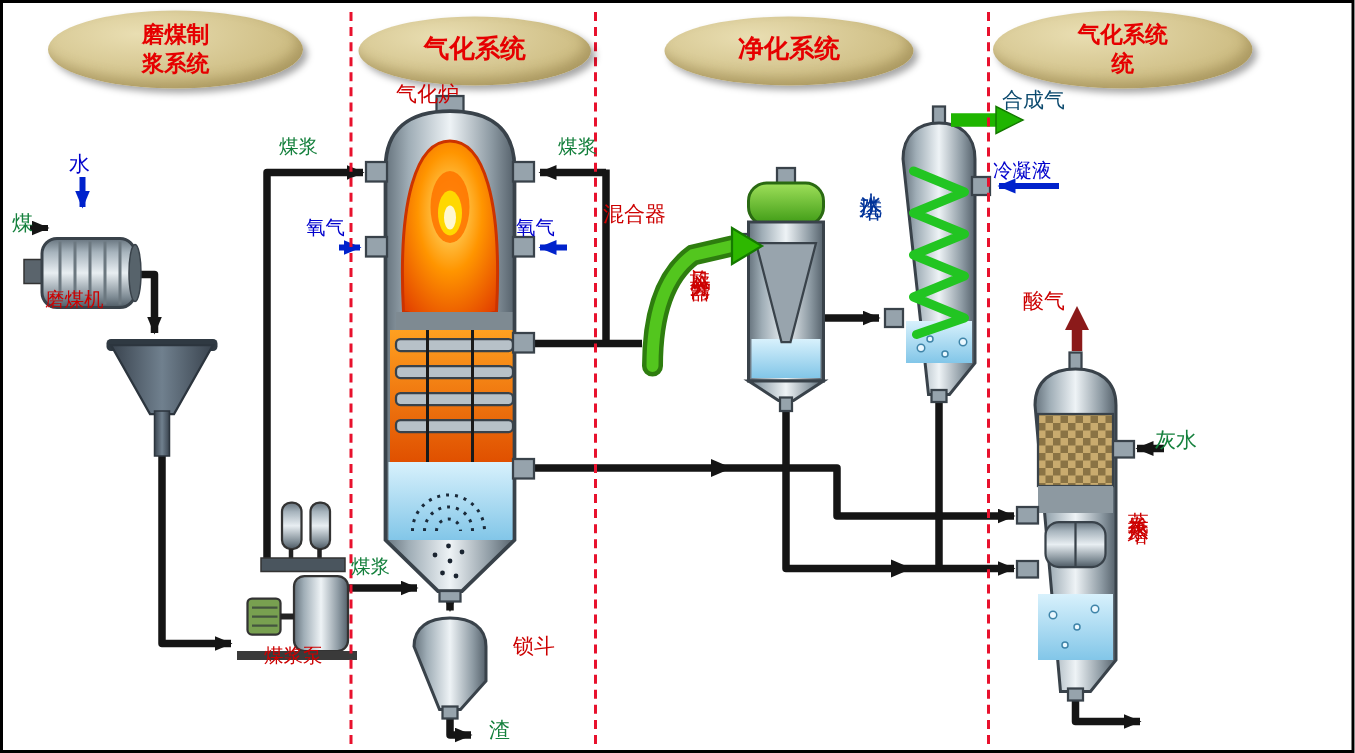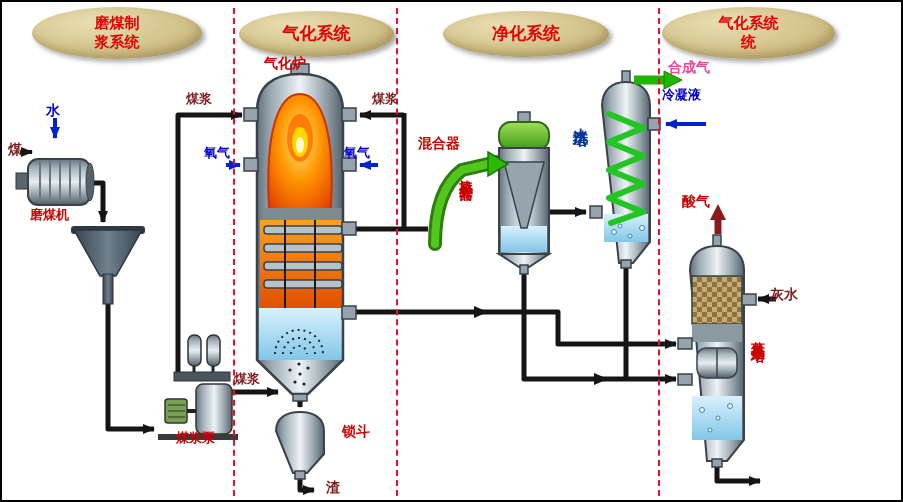--- a/index.html
+++ b/index.html
@@ -16,31 +16,31 @@
   .ellipse{
     position:absolute;z-index:3;border-radius:50%;
     background:radial-gradient(ellipse at 35% 30%, #e9deb2, #cdbc82 70%, #b7a76d);
     box-shadow:3px 3px 5px rgba(0,0,0,0.35), inset -4px -5px 8px rgba(120,100,50,0.35);
     display:flex;align-items:center;justify-content:center;text-align:center;
   }
   .ellipse .txt{
     color:#e60000;font-weight:bold;white-space:pre-line;line-height:1.25;
   }
   .lbl{
-    position:absolute;z-index:3;font-weight:bold;font-size:13px;
+    position:absolute;z-index:3;font-weight:normal;font-size:13px;
     white-space:nowrap;color:#111;line-height:1.1;
   }
   .vlbl{
     writing-mode:vertical-rl;text-orientation:upright;letter-spacing:2px;
   }
   .red{color:#cc0000;}
   .blue{color:#0000cc;}
   .navy{color:#003399;}
-  .green{color:#ec4899;}
-  .black{color:#7f1d1d;}
+  .green{color:#0c4a6e;}
+  .black{color:#15803d;}
   .fs14{font-size:14px;}
   .fs15{font-size:15px;}
   .fs17{font-size:17px;}
 </style>
 </head>
 <body>
 
 <div id="stage">
 
   <svg id="diagram-svg" width="903" height="502" viewBox="0 0 903 502">
@@ -275,32 +275,32 @@
   <div class="ellipse" style="left:237px;top:9px;width:155px;height:46px">
     <span class="txt fs17">气化系统</span>
   </div>
   <div class="ellipse" style="left:660px;top:5px;width:173px;height:52px">
     <span class="txt fs15">气化系统
 统</span>
   </div>
 
   <span class="lbl black fs14" style="left:6px;top:140px">煤</span>
   <span class="lbl blue fs14" style="left:44px;top:101px">水</span>
-  <span class="lbl red" style="left:28px;top:206px">磨煤机</span>
+  <span class="lbl red" style="left:28px;top:192px">磨煤机</span>
   <span class="lbl red" style="left:174px;top:429px">煤浆泵</span>
   <span class="lbl black" style="left:184px;top:90px">煤浆</span>
   <span class="lbl black" style="left:370px;top:90px">煤浆</span>
   <span class="lbl black" style="left:232px;top:370px">煤浆</span>
   <span class="lbl blue" style="left:202px;top:144px">氧气</span>
   <span class="lbl blue" style="left:342px;top:144px">氧气</span>
   <span class="lbl red fs14" style="left:262px;top:54px">气化炉</span>
   <span class="lbl red fs14" style="left:340px;top:422px">锁斗</span>
   <span class="lbl black fs14" style="left:324px;top:478px">渣</span>
-  <span class="lbl red fs14" style="left:416px;top:134px">混合器</span>
+  <span class="lbl red fs14" style="left:400px;top:134px">混合器</span>
   <span class="lbl red vlbl fs14" style="left:456px;top:166px">旋风分离器</span>
   <span class="lbl navy vlbl fs15" style="left:570px;top:114px">水洗塔</span>
   <span class="lbl green fs14" style="left:666px;top:58px">合成气</span>
-  <span class="lbl blue" style="left:660px;top:86px">冷凝液</span>
+  <span class="lbl blue" style="left:660px;top:106px">冷凝液</span>
   <span class="lbl red fs14" style="left:680px;top:192px">酸气</span>
   <span class="lbl black fs14" style="left:768px;top:285px">灰水</span>
   <span class="lbl red vlbl fs14" style="left:748px;top:328px">蒸发热水塔</span>
 
 </div>
 
 </body></html>

